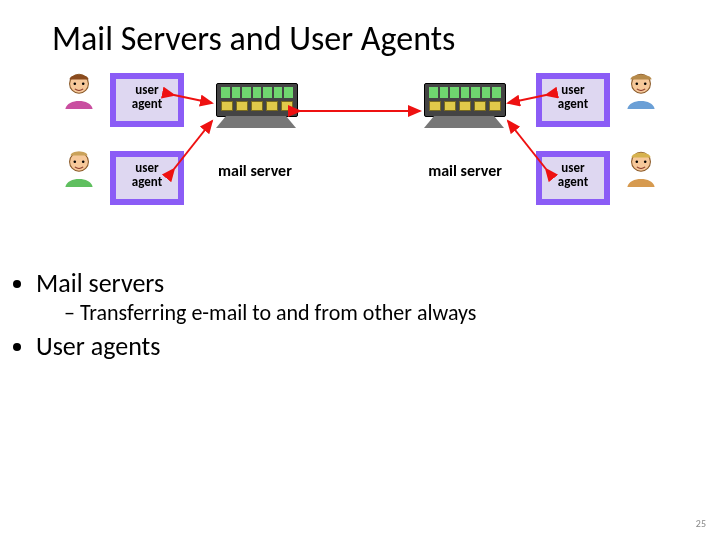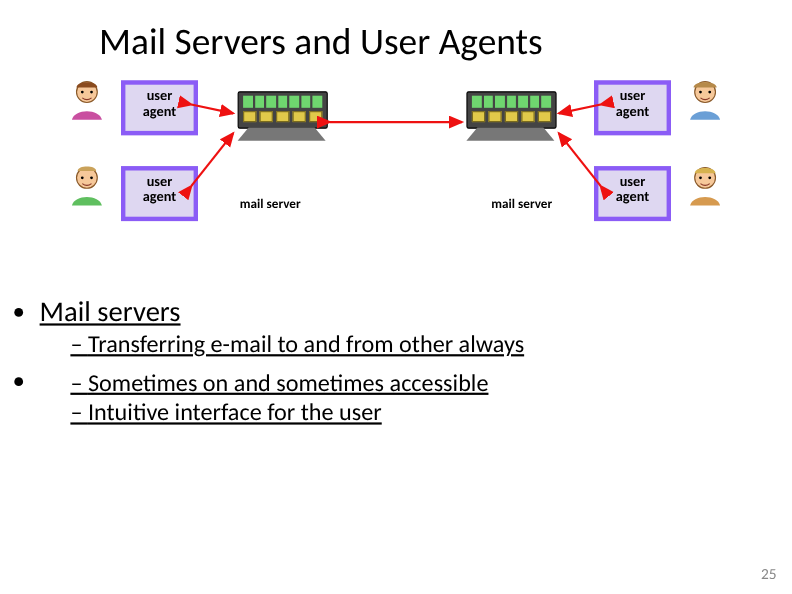--- a/index.html
+++ b/index.html
@@ -1,43 +1,43 @@
 <!DOCTYPE html>
 <html><head>
 <meta charset="utf-8">
 <style>
   html,body{margin:0;padding:0;background:#fff;font-family:Calibri,Arial,sans-serif;}
   .slide{width:720px;height:540px;position:relative;color:#000;}
-  .title{font-size:34px;padding:18px 0 6px 90px;font-weight:400;}
+  .title{font-size:34px;padding:18px 0 6px 52px;font-weight:400;}
   .diagram{position:relative;height:200px;margin:0 40px 0 40px;}
-  .ua-box{position:absolute;width:62px;height:38px;border:4px solid #8b5cf6;background:#ded7f1;text-align:center;font-size:13px;font-weight:700;line-height:14px;padding-top:4px;}
+  .ua-box{position:absolute;width:62px;height:38px;border:6px solid #8b5cf6;background:#ded7f1;text-align:center;font-size:13px;font-weight:700;line-height:14px;padding-top:4px;}
   .ua-box.tl{left:70px;top:8px;}
   .ua-box.bl{left:70px;top:86px;}
   .ua-box.tr{right:70px;top:8px;}
   .ua-box.br{right:70px;top:86px;}
   .face{position:absolute;width:42px;height:42px;}
   .face.tl{left:18px;top:4px;}
   .face.bl{left:18px;top:82px;}
   .face.tr{right:18px;top:4px;}
   .face.br{right:18px;top:82px;}
   .face svg{width:42px;height:42px;}
   .server{position:absolute;width:80px;height:56px;top:18px;}
   .server.s1{left:176px;}
   .server.s2{right:176px;}
   .server-body{width:80px;height:32px;background:#444;border:1px solid #000;border-radius:2px;}
   .slots{width:72px;height:11px;margin:3px auto;display:flex;gap:2px;}
   .slot{flex:1;background:#6fd66f;}
   .drives{width:72px;height:10px;margin:0 auto;display:flex;gap:3px;}
   .drv{flex:1;background:#e1c94a;border:1px solid #7a6b1d;}
   .stand{width:60px;height:0;border-left:10px solid transparent;border-right:10px solid transparent;border-bottom:12px solid #777;margin:0 auto;margin-top:-1px;}
-  .caption{position:absolute;top:114px;font-size:12px;font-weight:700;}
+  .caption{position:absolute;top:96px;font-size:16px;font-weight:700;}
   .caption.c1{left:178px;}
   .caption.c2{right:178px;}
-  .page-num{position:absolute;right:14px;bottom:10px;font-size:14px;color:#888;}
-  ul.main{list-style:disc;margin:2px 10px 0 36px;padding:0;font-size:26px;text-decoration:underline;}
+  .page-num{position:absolute;right:14px;bottom:10px;font-size:10px;color:#888;}
+  ul.main{list-style:disc;margin:2px 10px 0 36px;padding:0;font-size:26px;}
   ul.main>li{margin-bottom:2px;}
   ul.sub{list-style:none;margin:0 0 4px 28px;padding:0;font-size:22px;}
   ul.sub li:before{content:"– ";}
   svg.arrows{position:absolute;left:0;top:0;width:100%;height:100%;pointer-events:none;}
 </style>
 </head>
 <body>
 
 <div class="slide">
 
@@ -166,22 +166,18 @@
     </svg>
 
   </div>
 
   <ul class="main">
     <li><span>Mail servers</span>
       <ul class="sub">
         <li><span>Transferring e-mail to and from other always</span></li>
       </ul>
     </li>
-    <li>
-      <ul class="sub">
-        <li><span>Sometimes on and sometimes accessible</span></li>
-        <li><span>Intuitive interface for the user</span></li>
-      </ul>
+    <li><span>User agents</span>
     </li>
   </ul>
 
   <div class="page-num">25</div>
 </div>
 
 </body></html>

